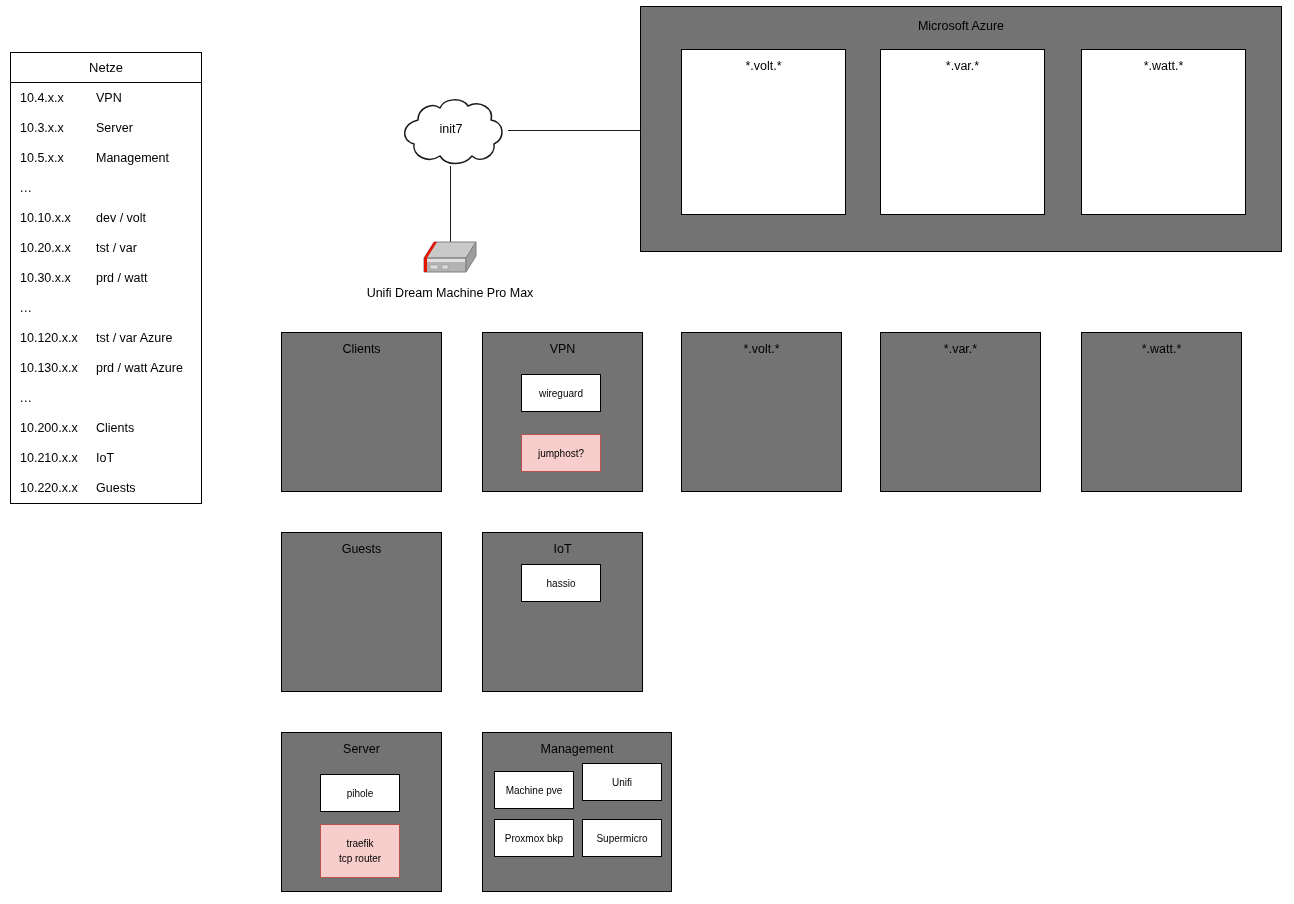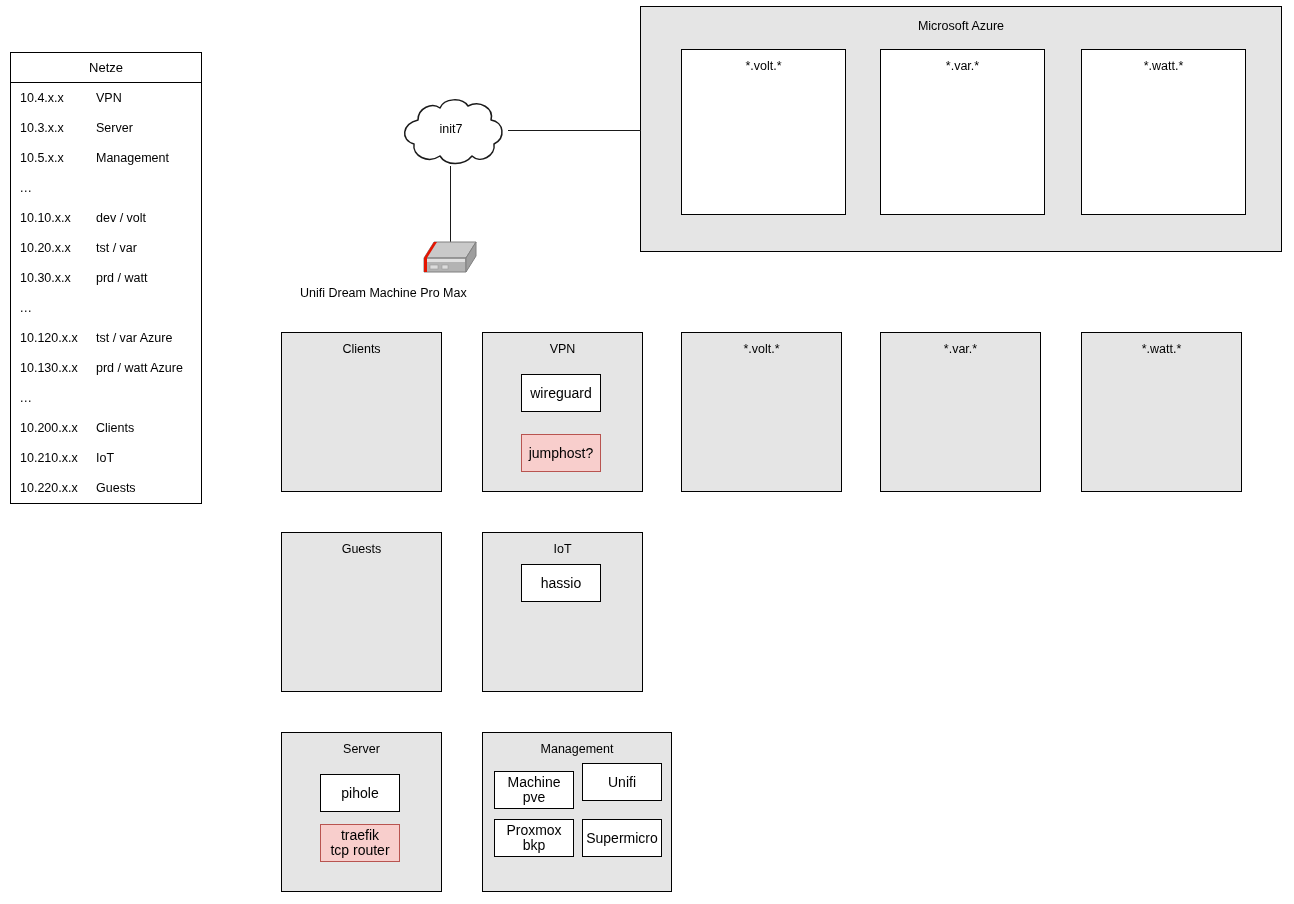--- a/index.html
+++ b/index.html
@@ -54,38 +54,38 @@
   .netze-ellipsis {
     position: absolute;
     left: 9px;
     top: 0;
     letter-spacing: 0.5px;
   }
 
   
   .zone {
     border: 1.6px solid #000000;
-    background: #e5e5e5;
+    background: #737373;
   }
   .zone-title {
     position: absolute;
     left: 0;
     right: 0;
     top: 9px;
     text-align: center;
     font-size: 12.5px;
     line-height: 15px;
   }
 
   
   .svc {
     position: absolute;
     border: 1.6px solid #000000;
     background: #ffffff;
-    font-size: 14px;
+    font-size: 10px;
     display: flex;
     align-items: center;
     justify-content: center;
     text-align: center;
     line-height: 15px;
     box-sizing: border-box;
   }
   .svc.highlight {
     background: #f8cecc;
     border-color: #b85450;
@@ -150,20 +150,21 @@
     left: 420px;
     top: 238px;
     width: 60px;
     height: 42px;
   }
   #router-label {
     position: absolute;
     left: 300px;
     top: 286px;
     width: 300px;
+    text-align: center;
     font-size: 12.5px;
   }
 </style>
 </head>
 <body>
 
 <div class="abs" id="netze-table">
   <div id="netze-header">Netze</div>
 
   <div class="netze-row">
@@ -299,21 +300,21 @@
 </div>
 
 <div class="abs zone" style="left:482px; top:532px; width:161px; height:160px;">
   <div class="zone-title">IoT</div>
   <div class="svc" style="left:38px; top:31px; width:80px; height:38px;">hassio</div>
 </div>
 
 <div class="abs zone" style="left:281px; top:732px; width:161px; height:160px;">
   <div class="zone-title">Server</div>
   <div class="svc" style="left:38px; top:41px; width:80px; height:38px;">pihole</div>
-  <div class="svc highlight" style="left:38px; top:91px; width:80px; height:38px; white-space:pre-line;">traefik
+  <div class="svc highlight" style="left:38px; top:91px; width:80px; height:54px; white-space:pre-line;">traefik
 tcp router</div>
 </div>
 
 <div class="abs zone" style="left:482px; top:732px; width:190px; height:160px;">
   <div class="zone-title">Management</div>
   <div class="svc" style="left:11px; top:38px; width:80px; height:38px;">Machine pve</div>
   <div class="svc" style="left:99px; top:30px; width:80px; height:38px;">Unifi</div>
   <div class="svc" style="left:11px; top:86px; width:80px; height:38px;">Proxmox bkp</div>
   <div class="svc" style="left:99px; top:86px; width:80px; height:38px;">Supermicro</div>
 </div>

